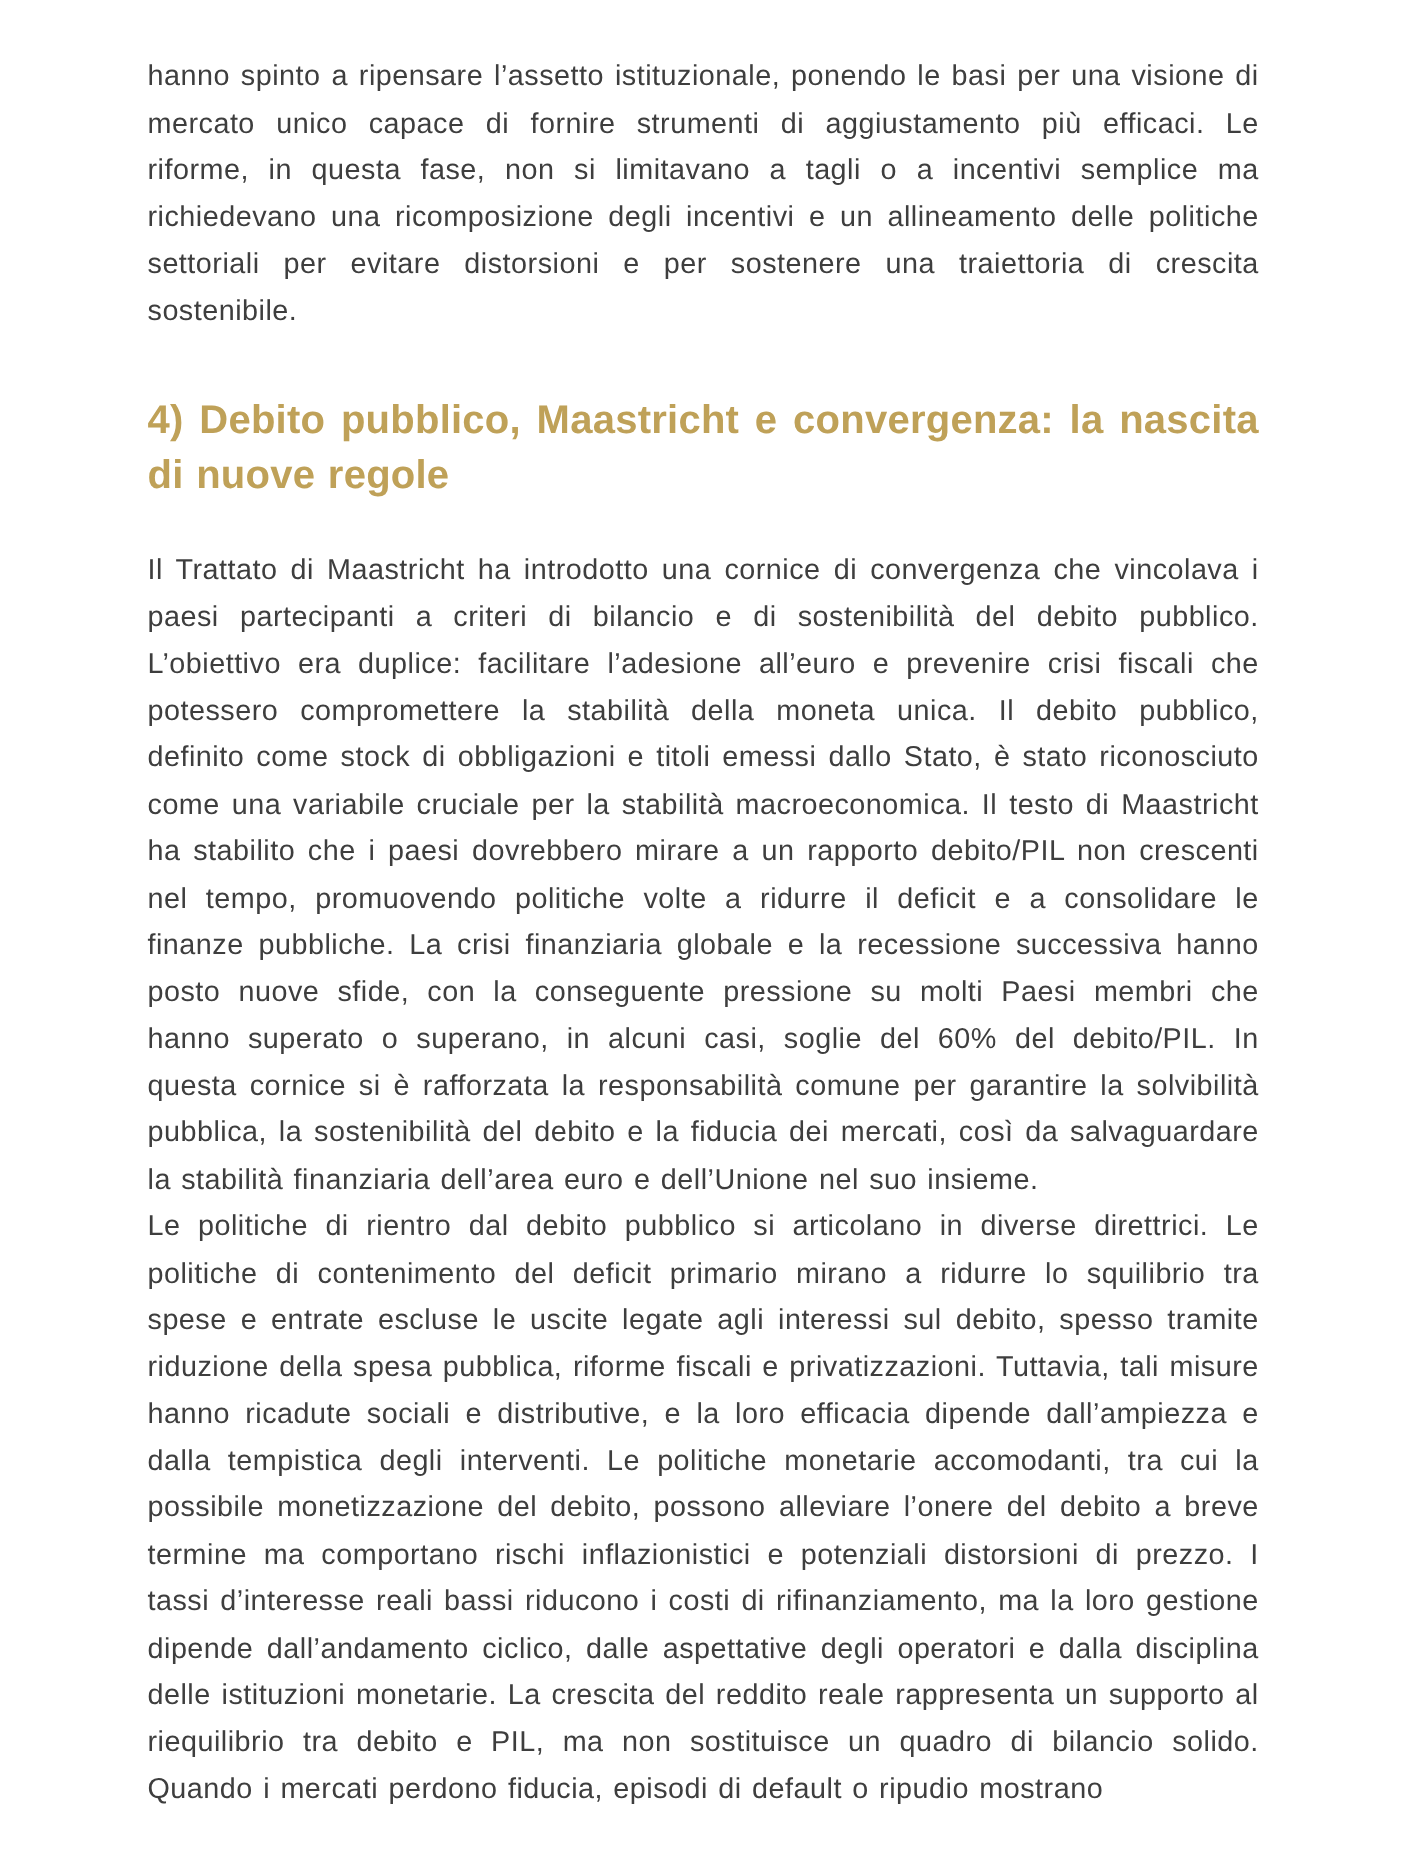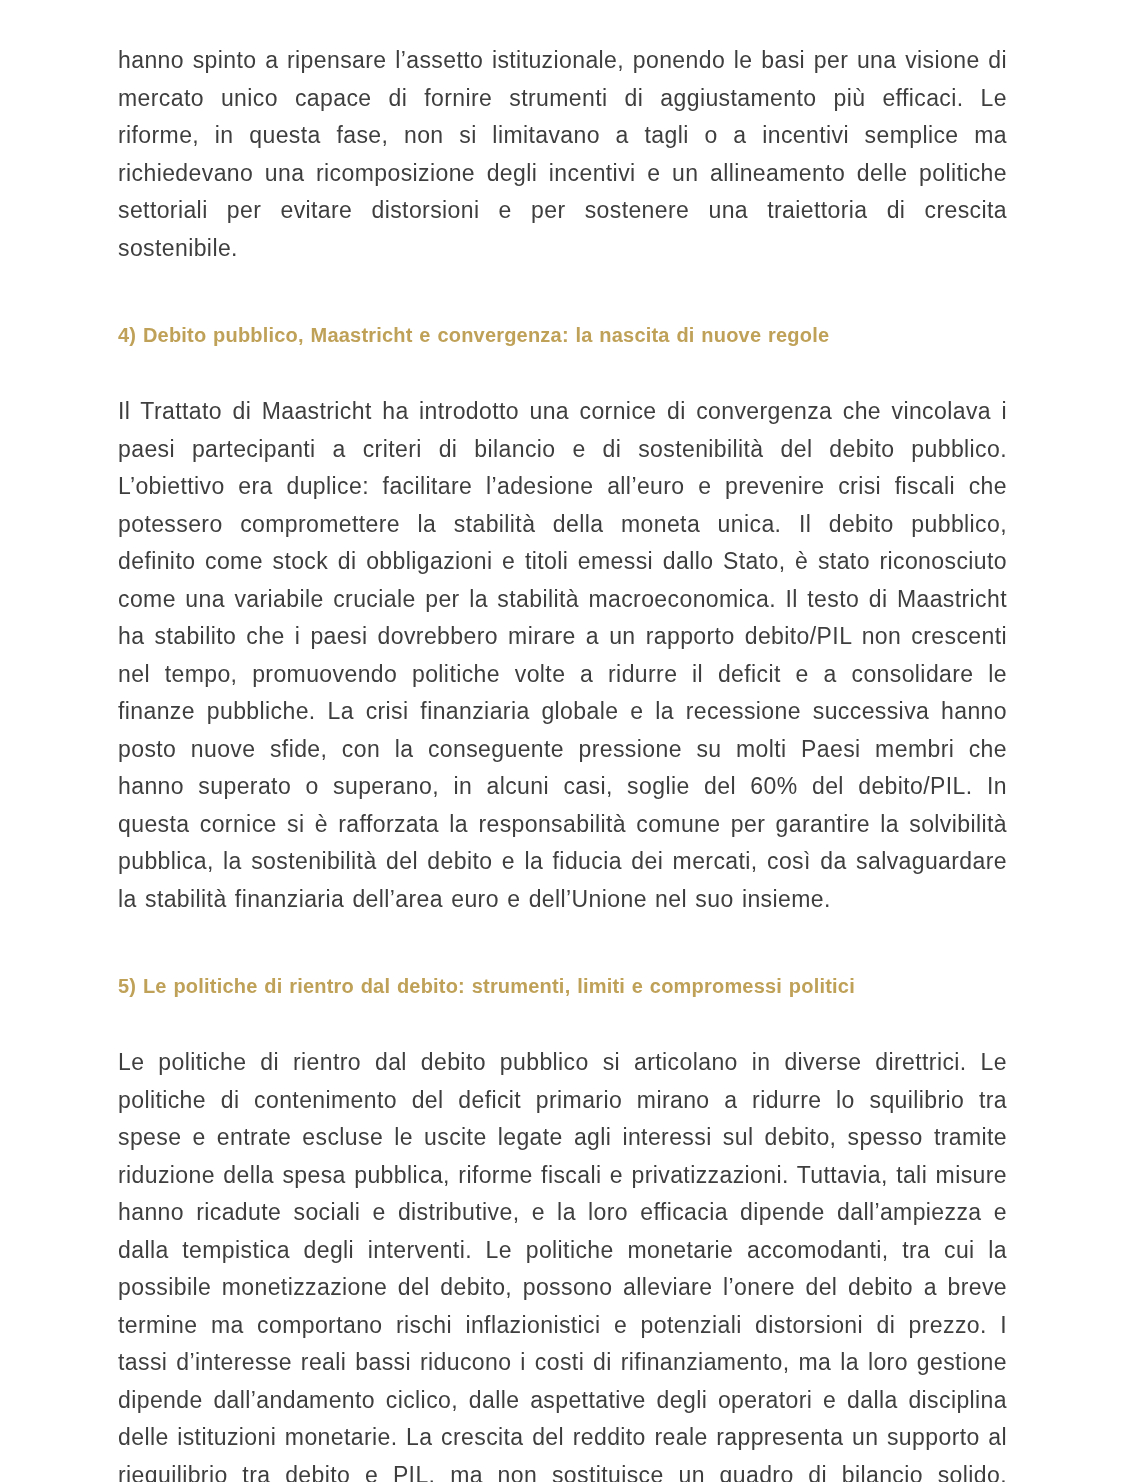--- a/index.html
+++ b/index.html
@@ -24,36 +24,35 @@
     font-size: 23px;
     font-weight: 300;
     line-height: 37.5px;
     text-align: justify;
     letter-spacing: 0.4px;
     word-spacing: 1.5px;
   }
   .section-heading {
     margin: 46px 0 36px 0;
     color: #bfa158;
-    font-size: 20px;
+    font-size: 32px;
     font-weight: 700;
     line-height: 44px;
     text-align: justify;
     letter-spacing: 0.2px;
     word-spacing: 1px;
   }
 </style>
 </head>
 <body>
 
 <div class="page">
 
   <p class="body-para">hanno spinto a ripensare l’assetto istituzionale, ponendo le basi per una visione di mercato unico capace di fornire strumenti di aggiustamento più efficaci. Le riforme, in questa fase, non si limitavano a tagli o a incentivi semplice ma richiedevano una ricomposizione degli incentivi e un allineamento delle politiche settoriali per evitare distorsioni e per sostenere una traiettoria di crescita sostenibile.</p>
 
   <h2 class="section-heading">4) Debito pubblico, Maastricht e convergenza: la nascita di nuove regole</h2>
 
   <p class="body-para">Il Trattato di Maastricht ha introdotto una cornice di convergenza che vincolava i paesi partecipanti a criteri di bilancio e di sostenibilità del debito pubblico. L’obiettivo era duplice: facilitare l’adesione all’euro e prevenire crisi fiscali che potessero compromettere la stabilità della moneta unica. Il debito pubblico, definito come stock di obbligazioni e titoli emessi dallo Stato, è stato riconosciuto come una variabile cruciale per la stabilità macroeconomica. Il testo di Maastricht ha stabilito che i paesi dovrebbero mirare a un rapporto debito/PIL non crescenti nel tempo, promuovendo politiche volte a ridurre il deficit e a consolidare le finanze pubbliche. La crisi finanziaria globale e la recessione successiva hanno posto nuove sfide, con la conseguente pressione su molti Paesi membri che hanno superato o superano, in alcuni casi, soglie del 60% del debito/PIL. In questa cornice si è rafforzata la responsabilità comune per garantire la solvibilità pubblica, la sostenibilità del debito e la fiducia dei mercati, così da salvaguardare la stabilità finanziaria dell’area euro e dell’Unione nel suo insieme.</p>
 
-  <h2 class="section-heading">5) Le politiche di rientro dal debito: strumenti, limiti e compromessi politici</h2>
 
   <p class="body-para">Le politiche di rientro dal debito pubblico si articolano in diverse direttrici. Le politiche di contenimento del deficit primario mirano a ridurre lo squilibrio tra spese e entrate escluse le uscite legate agli interessi sul debito, spesso tramite riduzione della spesa pubblica, riforme fiscali e privatizzazioni. Tuttavia, tali misure hanno ricadute sociali e distributive, e la loro efficacia dipende dall’ampiezza e dalla tempistica degli interventi. Le politiche monetarie accomodanti, tra cui la possibile monetizzazione del debito, possono alleviare l’onere del debito a breve termine ma comportano rischi inflazionistici e potenziali distorsioni di prezzo. I tassi d’interesse reali bassi riducono i costi di rifinanziamento, ma la loro gestione dipende dall’andamento ciclico, dalle aspettative degli operatori e dalla disciplina delle istituzioni monetarie. La crescita del reddito reale rappresenta un supporto al riequilibrio tra debito e PIL, ma non sostituisce un quadro di bilancio solido. Quando i mercati perdono fiducia, episodi di default o ripudio mostrano</p>
 
 </div>
 
 </body></html>

